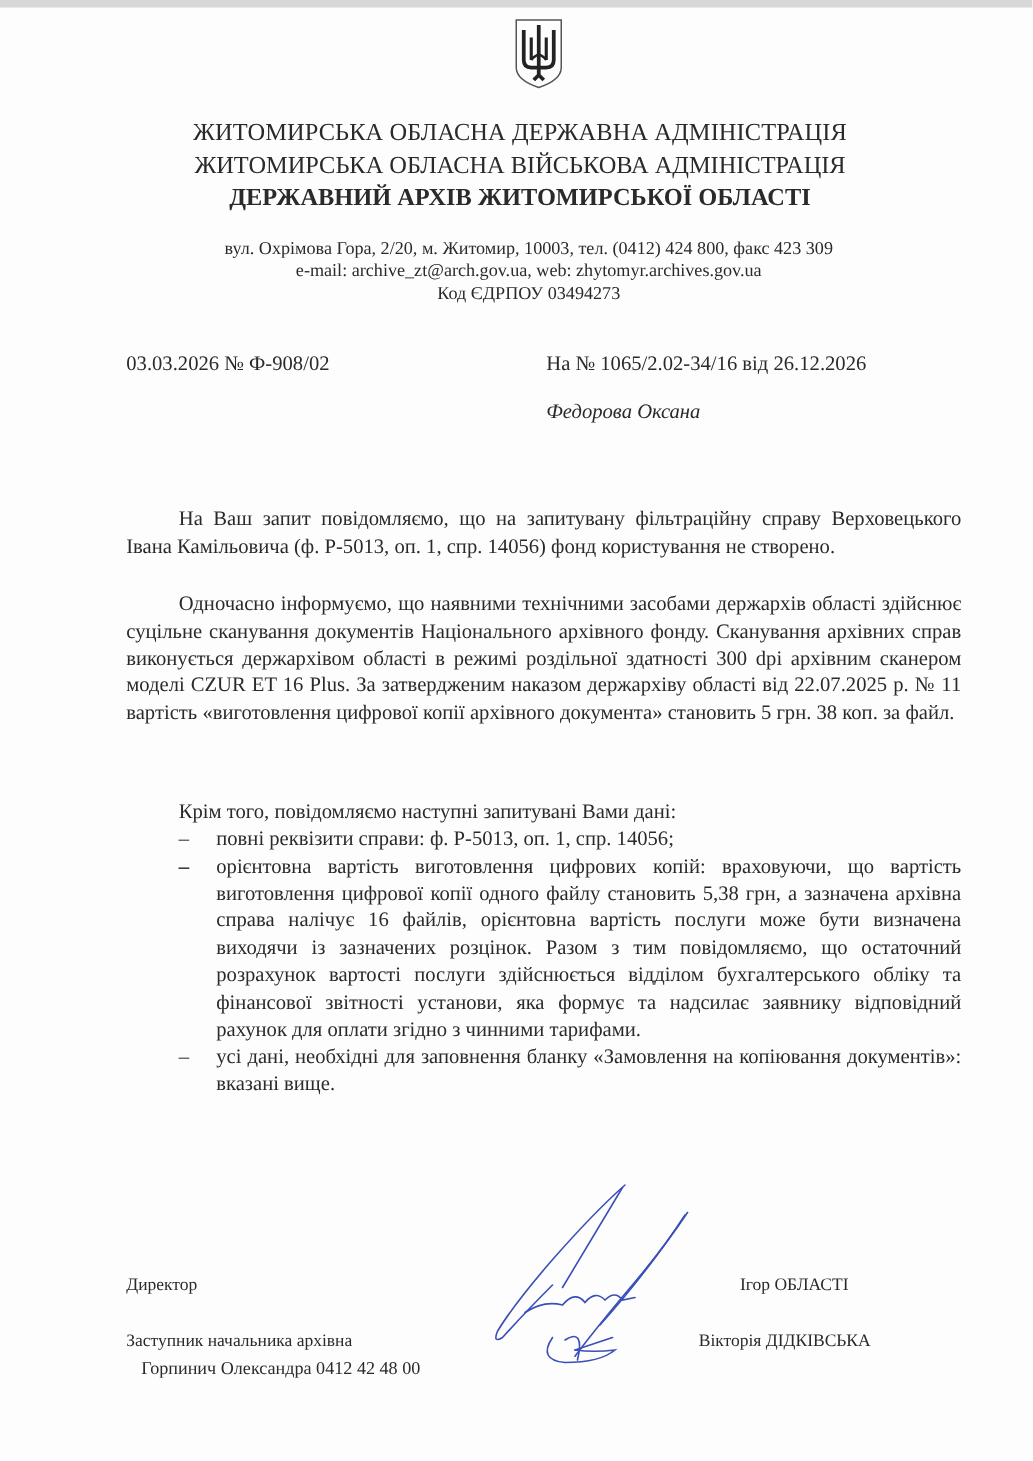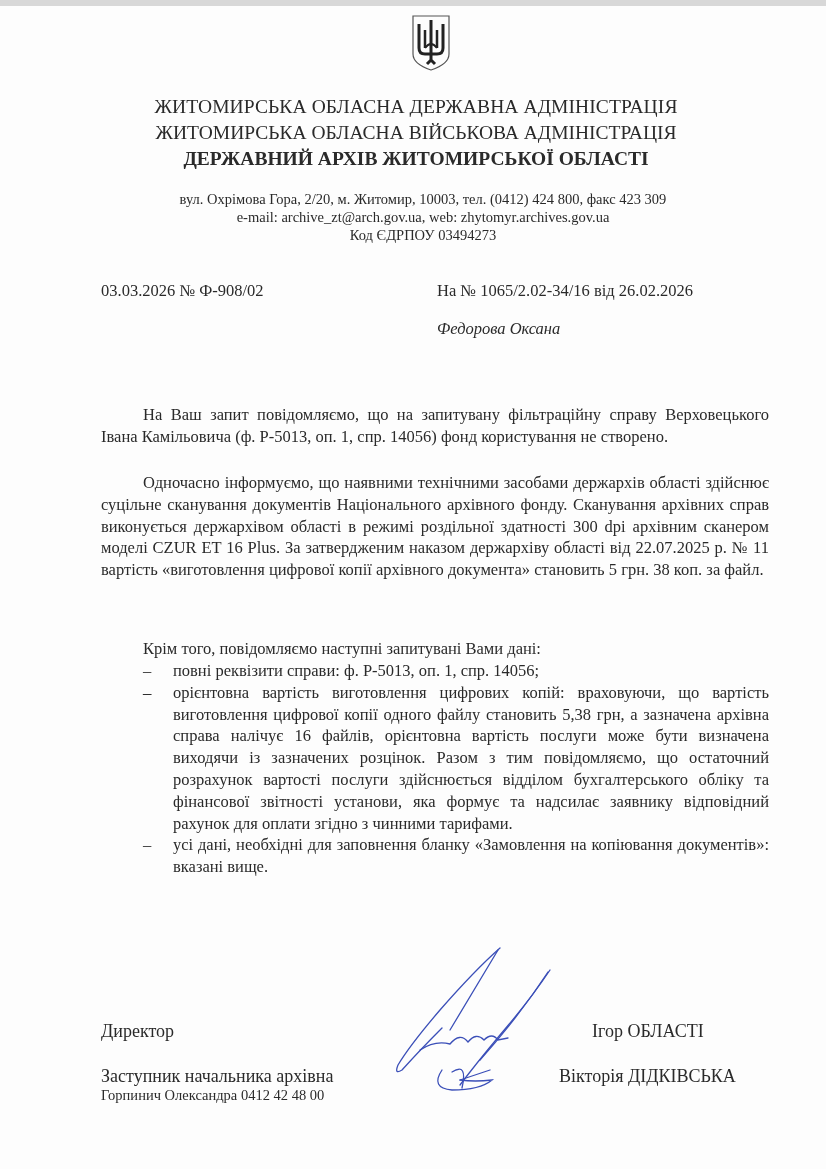--- a/index.html
+++ b/index.html
@@ -24,26 +24,26 @@
   .body-text {
     position: absolute; left: 101px; width: 668px; font-size: 16.5px; line-height: 21.8px;
     text-align: justify; text-align-last: left;
   }
   .p1 { top: 404px; text-indent: 42px; }
   .p2 { top: 472px; text-indent: 42px; }
   .p3 { top: 638px; left: 143px; width: 626px; }
   .list { position: absolute; left: 101px; top: 660px; width: 668px; font-size: 16.5px; line-height: 21.8px; margin: 0; padding: 0; list-style: none; }
   .list li { position: relative; padding-left: 72px; text-align: justify; }
   .list li .dash { position: absolute; left: 42px; top: 0; }
-  .sig-row { position: absolute; font-size: 18px; }
+  .sig-row { position: absolute; font-size: 14px; }
   .dir-title { left: 101px; top: 1021px; }
   .dir-name { left: 592px; top: 1021px; }
   .dep-title { left: 101px; top: 1066px; }
   .dep-name { left: 559px; top: 1066px; text-align: center; }
-  .contact { position: absolute; left: 101px; top: 1087px; font-size: 14.5px; }
+  .contact { position: absolute; left: 113px; top: 1087px; font-size: 14.5px; }
   .signature { position: absolute; left: 380px; top: 940px; width: 180px; height: 160px; }
 </style>
 </head>
 <body>
 
 <div class="topline"></div>
 
 <svg class="emblem" viewBox="0 0 40 58">
   <path d="M2 2 H38 V40 Q38 50 20 56 Q2 50 2 40 Z" fill="none" stroke="#555" stroke-width="1.2"></path>
   <path d="M20 6 L20 46 M20 46 L16 50 M20 46 L24 50" stroke="#222" stroke-width="3" fill="none"></path>
@@ -54,21 +54,21 @@
 
 <div class="header h1">ЖИТОМИРСЬКА ОБЛАСНА ДЕРЖАВНА АДМІНІСТРАЦІЯ</div>
 <div class="header h2">ЖИТОМИРСЬКА ОБЛАСНА ВІЙСЬКОВА АДМІНІСТРАЦІЯ</div>
 <div class="header h3">ДЕРЖАВНИЙ АРХІВ ЖИТОМИРСЬКОЇ ОБЛАСТІ</div>
 
 <div class="addr a1">вул. Охрімова Гора, 2/20, м. Житомир, 10003, тел. (0412) 424 800, факс 423 309</div>
 <div class="addr a2">e-mail: archive_zt@arch.gov.ua, web: zhytomyr.archives.gov.ua</div>
 <div class="addr a3">Код ЄДРПОУ 03494273</div>
 
 <div class="refline ref-left">03.03.2026 № Ф-908/02</div>
-<div class="refline ref-right">На № 1065/2.02-34/16 від 26.02.2026</div>
+<div class="refline ref-right">На № 1065/2.02-34/16 від 26.12.2026</div>
 
 <div class="recipient">Федорова Оксана</div>
 
 <div class="body-text p1">На Ваш запит повідомляємо, що на запитувану фільтраційну справу Верховецького Івана Камільовича (ф. Р-5013, оп. 1, спр. 14056) фонд користування не створено.</div>
 <div class="body-text p2">Одночасно інформуємо, що наявними технічними засобами держархів області здійснює суцільне сканування документів Національного архівного фонду. Сканування архівних справ виконується держархівом області в режимі роздільної здатності 300 dpi архівним сканером моделі CZUR ET 16 Plus. За затвердженим наказом держархіву області від 22.07.2025 р. № 11 вартість «виготовлення цифрової копії архівного документа» становить 5 грн. 38 коп. за файл.</div>
 <div class="body-text p3">Крім того, повідомляємо наступні запитувані Вами дані:</div>
 
 <ul class="list">
   <li><span class="dash">–</span><span>повні реквізити справи: ф. Р-5013, оп. 1, спр. 14056;</span></li>
   <li><span class="dash">–</span></li>

